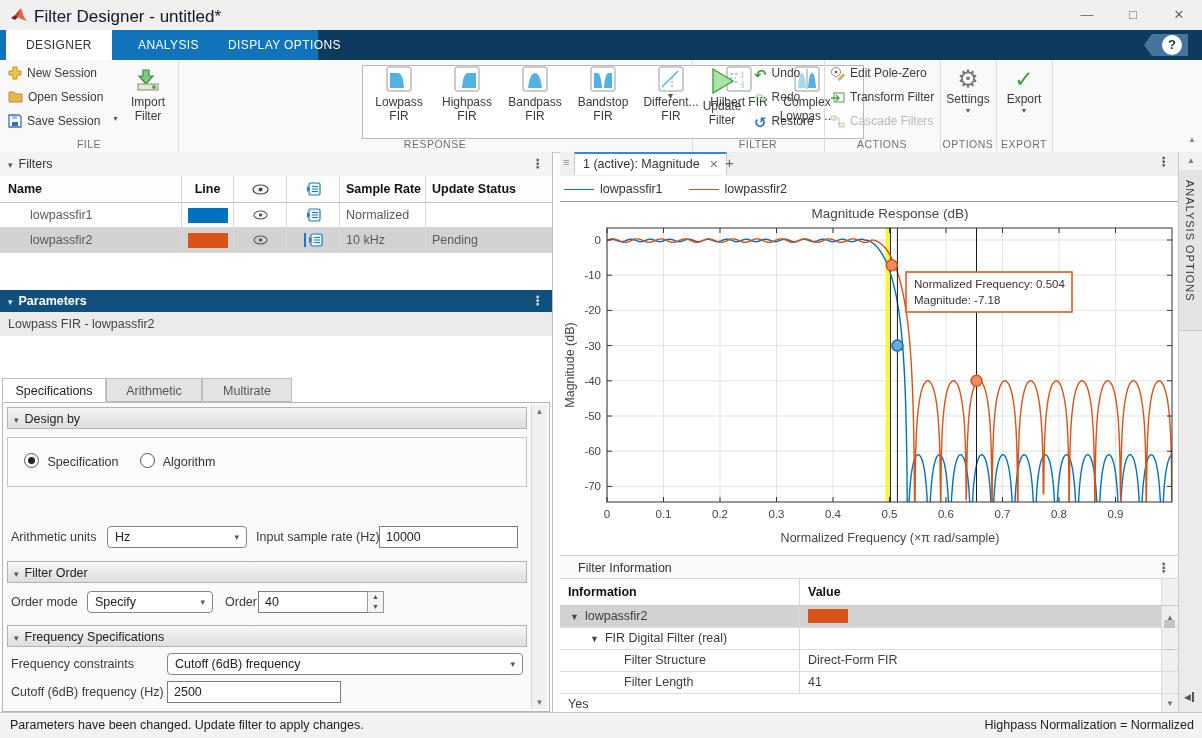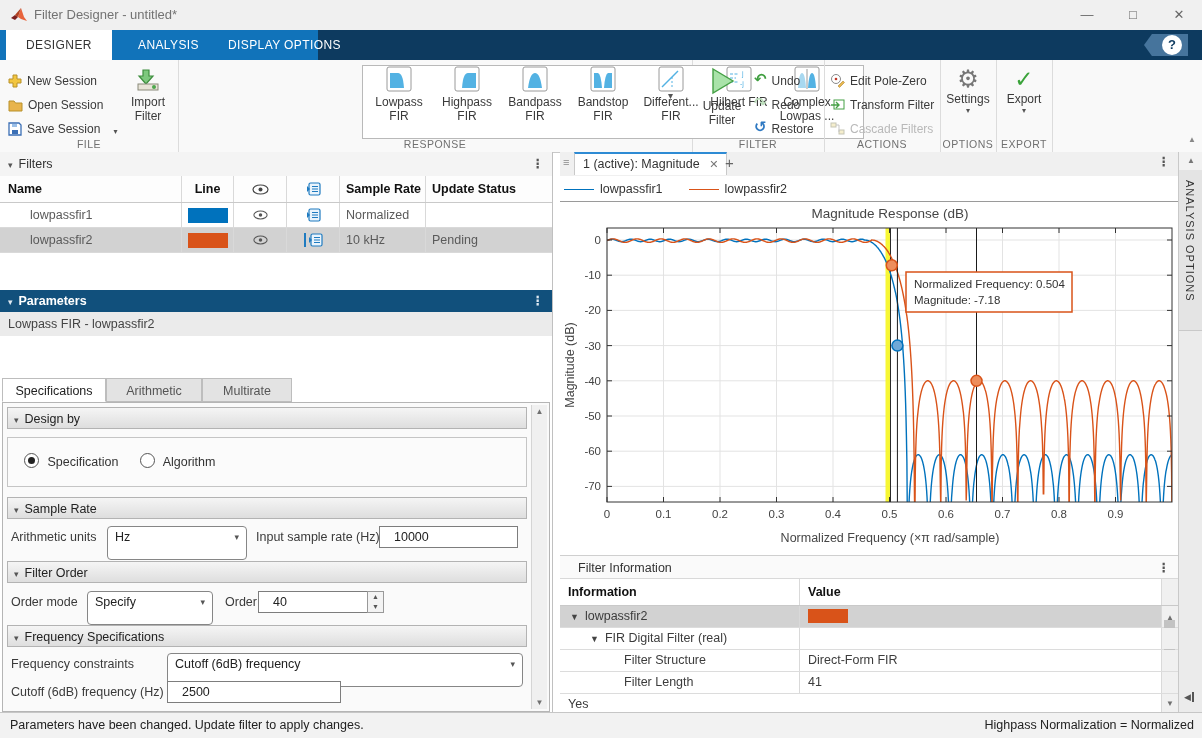--- a/index.html
+++ b/index.html
@@ -1,36 +1,36 @@
 <!DOCTYPE html>
 <html><head>
 <meta charset="utf-8">
 <style>
   html,body{margin:0;padding:0;}
   body{width:1202px;height:738px;position:relative;overflow:hidden;background:#fff;
        font-family:"Liberation Sans","DejaVu Sans",sans-serif;font-size:12.5px;color:#333;}
   .abs{position:absolute;}
   
   #titlebar{left:0;top:0;width:1202px;height:30px;background:#f0f0f0;border-bottom:1px solid #e3e3e3;}
-  #titlebar .title{position:absolute;left:34px;top:7px;color:#737373;font-size:13px;}
+  #titlebar .title{position:absolute;left:34px;top:7px;color:#0f172a;font-size:17px;}
   .winbtn{position:absolute;top:0;width:46px;height:30px;text-align:center;line-height:30px;color:#666;font-size:13px;}
   
   #ribbontabs{left:0;top:30px;width:1202px;height:30px;background:#0d3a5f;}
   #rt-blue{position:absolute;left:0;top:0;width:318px;height:30px;background:#1173ba;}
   .rtab{position:absolute;top:0;height:30px;line-height:30px;padding:0 20px;color:#fff;font-size:12px;letter-spacing:.4px;}
   .rtab.active{background:#fff;color:#333;}
   #help-tag{position:absolute;right:14px;top:4px;width:44px;height:22px;background:#46749c;
             clip-path:polygon(18% 0,100% 0,100% 100%,18% 100%,0 50%);}
   #help-circle{position:absolute;right:6px;top:1px;width:20px;height:20px;border-radius:50%;background:#fff;
                color:#0d3a5f;font-weight:bold;text-align:center;line-height:20px;font-size:13px;}
   
   #toolbar{left:0;top:60px;width:1202px;height:92px;background:#f9f9f9;border-bottom:1px solid #c8c8c8;}
   .tsec{position:absolute;top:0;height:92px;border-right:1px solid #dcdcdc;}
   .tsec-label{position:absolute;bottom:2px;left:0;right:0;text-align:center;font-size:10.5px;color:#707070;letter-spacing:.5px;}
-  .smallbtn{position:absolute;display:flex;align-items:flex-end;gap:5px;font-size:12px;color:#3a3a3a;height:22px;}
+  .smallbtn{position:absolute;display:flex;align-items:flex-start;gap:5px;font-size:12px;color:#3a3a3a;height:22px;}
   .bigbtn{position:absolute;text-align:center;font-size:12px;color:#3a3a3a;}
   .bigbtn .lbl{line-height:14px;}
   .gcell{position:absolute;top:0;width:68px;height:70px;text-align:center;font-size:12px;color:#3a3a3a;}
   .gcell .lbl{line-height:14px;}
   #gallery{position:absolute;left:184px;top:5px;width:500px;height:72px;background:#fff;border:1px solid #b9b9b9;}
   .glyph{font-weight:bold;}
   .gray{color:#b9b9b9 !important;}
   
   #leftpanel{left:0;top:152px;width:552px;height:560px;background:#fff;border-right:1px solid #c0c0c0;}
   .panelhead{position:absolute;left:0;width:100%;height:24px;background:#f4f4f4;border-bottom:1px solid #a3a3a3;
@@ -55,24 +55,24 @@
   .ptab{position:absolute;top:0;height:24px;line-height:24px;text-align:center;background:#e3e3e3;
         border:1px solid #bdbdbd;box-sizing:border-box;color:#555;}
   .ptab.active{background:#fff;border-bottom:1px solid #fff;color:#222;}
   #pcontent{position:absolute;left:2px;top:250px;width:548px;height:310px;border:1px solid #b5b5b5;background:#fafafa;box-sizing:border-box;}
   .secbar{position:absolute;left:4px;right:22px;height:22px;line-height:22px;background:linear-gradient(#f5f5f5,#dedede);
           border:1px solid #b3b3b3;color:#222;box-sizing:border-box;}
   .secbar .tri{margin:0 6px 0 6px;}
   .grpbox{position:absolute;left:4px;right:22px;height:50px;border:1px solid #c5c5c5;background:#fbfbfb;box-sizing:border-box;}
   .radio{display:inline-block;width:13px;height:13px;border:1px solid #555;border-radius:50%;background:#fff;vertical-align:-2px;margin-right:5px;position:relative;}
   .radio.sel::after{content:"";position:absolute;left:3px;top:3px;width:7px;height:7px;border-radius:50%;background:#222;}
-  .dd{position:absolute;height:34px;line-height:20px;border:1px solid #868686;border-radius:4px;background:#fff;
+  .dd{position:absolute;height:22px;line-height:20px;border:1px solid #868686;border-radius:4px;background:#fff;
       box-sizing:border-box;padding-left:7px;color:#222;}
   .dd .ddarrow{position:absolute;right:7px;top:0;color:#555;font-size:9px;}
-  .ti{position:absolute;height:22px;line-height:20px;border:1px solid #7d7d7d;background:#fff;box-sizing:border-box;padding-left:14px;color:#222;}
+  .ti{position:absolute;height:22px;line-height:20px;border:1px solid #7d7d7d;background:#fff;box-sizing:border-box;padding-left:6px;color:#222;}
   .flabel{position:absolute;line-height:24px;color:#3a3a3a;}
   .spin{position:absolute;width:17px;height:22px;border:1px solid #999;box-sizing:border-box;background:#f3f3f3;font-size:7px;color:#555;text-align:center;line-height:10px;}
   .vscroll{position:absolute;right:2px;top:2px;bottom:2px;width:15px;background:#f0f0f0;border-left:1px solid #d5d5d5;}
   .varrow{position:absolute;left:0;width:100%;text-align:center;font-size:8px;color:#707070;}
   
   #rightpanel{left:560px;top:152px;width:618px;height:560px;background:#fff;}
   #doctabbar{position:absolute;left:0;top:0;width:618px;height:24px;background:#f0f0f0;border-bottom:1px solid #c9c9c9;}
   #doctab{position:absolute;left:14px;top:0;height:23px;background:#fff;border-top:2px solid #2e8bd4;border-left:1px solid #c9c9c9;
           border-right:1px solid #c9c9c9;line-height:21px;padding:0 8px;color:#333;box-sizing:border-box;}
   #legend{position:absolute;left:0;top:24px;width:618px;height:26px;background:#fff;border-bottom:1px solid #9a9a9a;
@@ -388,23 +388,20 @@
     <div class="secbar" style="top:4px">
       <span class="tri">▾</span><span>Design by</span>
     </div>
     <div class="grpbox" style="top:34px">
       <div style="margin:15px 0 0 16px">
         <span class="radio sel"></span>
         <span style="margin-right:18px;color:#333">Specification</span>
         <span class="radio"></span>
         <span style="color:#333">Algorithm</span>
       </div>
-    </div>
-    <div class="secbar" style="top:94px">
-      <span class="tri">▾</span><span>Sample Rate</span>
     </div>
     <div class="flabel" style="left:8px;top:122px">Arithmetic units</div>
     <div class="dd" style="left:104px;top:123px;width:140px">
       <span>Hz</span>
       <span class="ddarrow">▾</span>
     </div>
     <div class="flabel" style="left:253px;top:122px">Input sample rate (Hz)</div>
     <div class="ti" style="left:376px;top:123px;width:139px">10000</div>
 
     <div class="secbar" style="top:158px">

